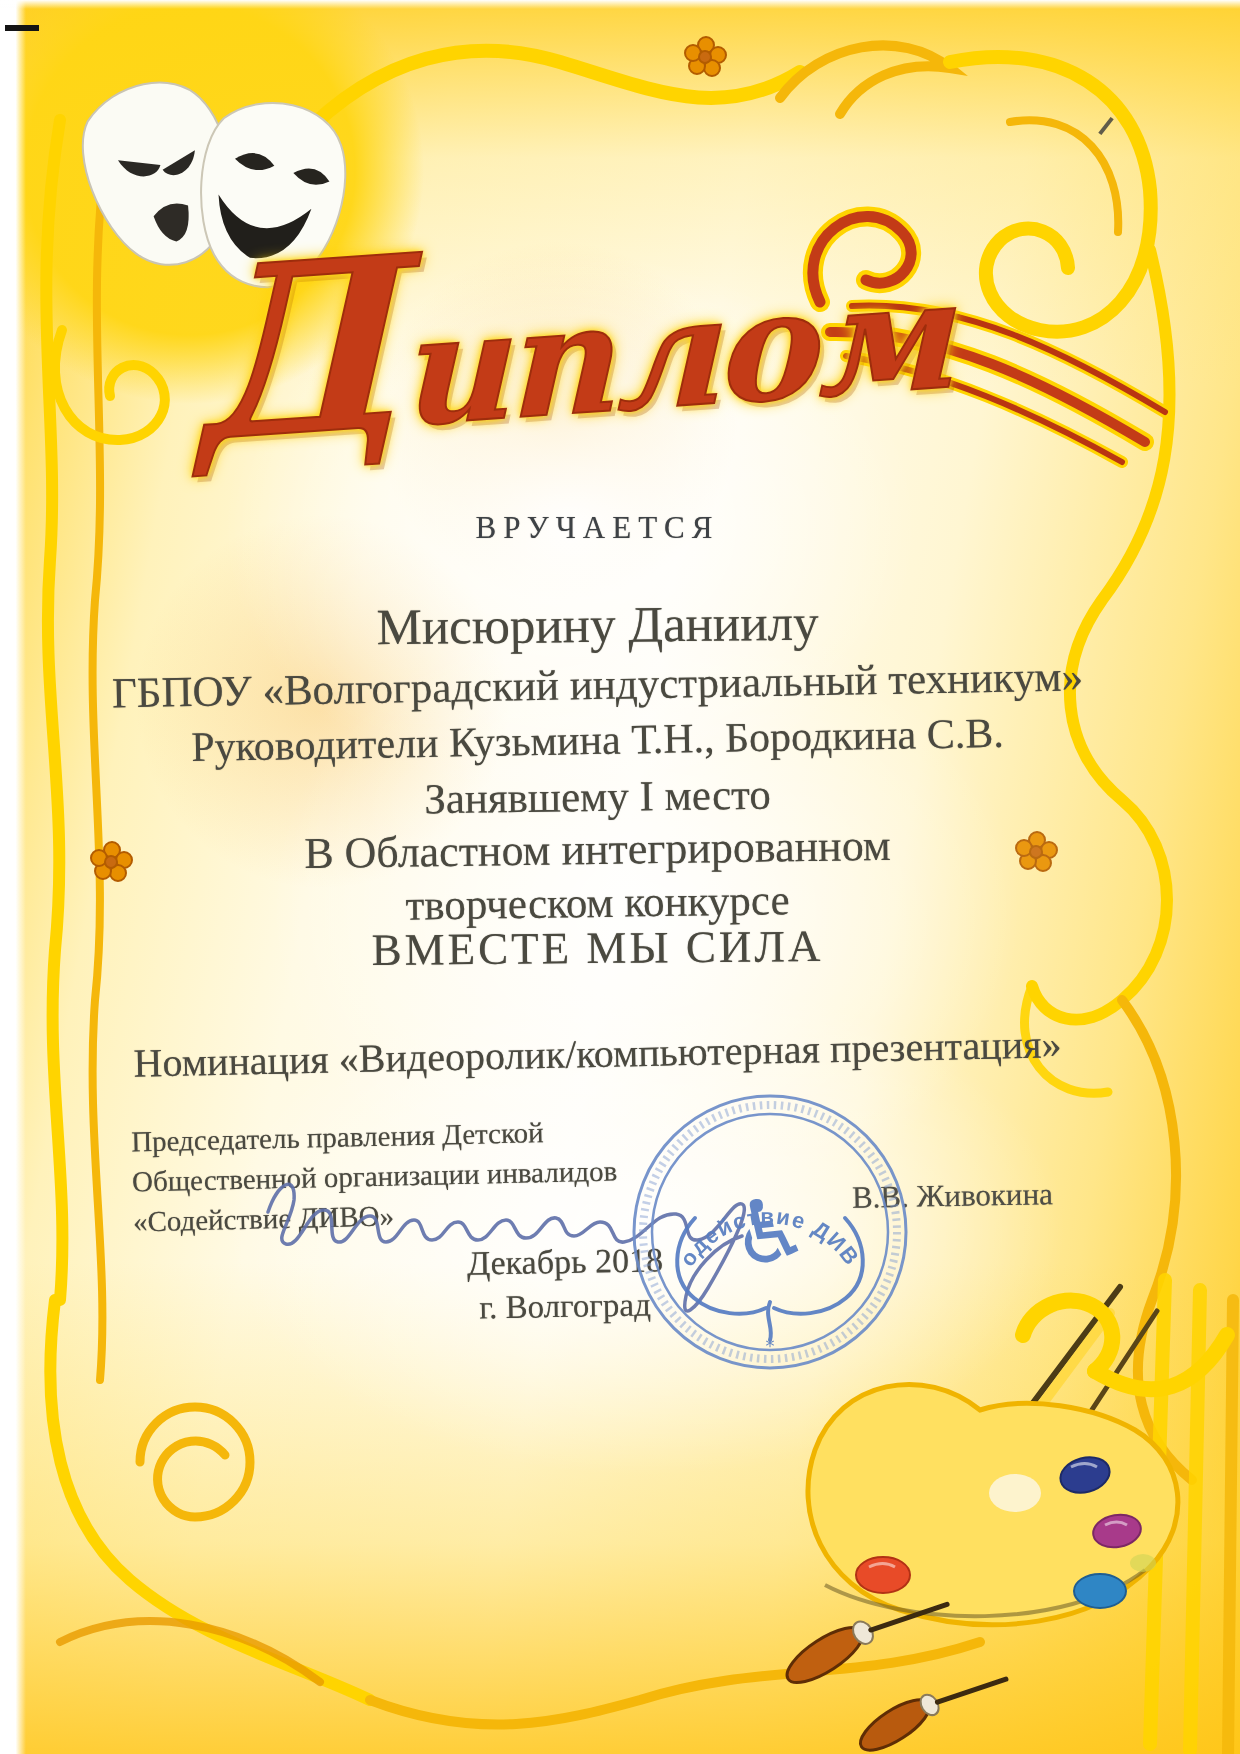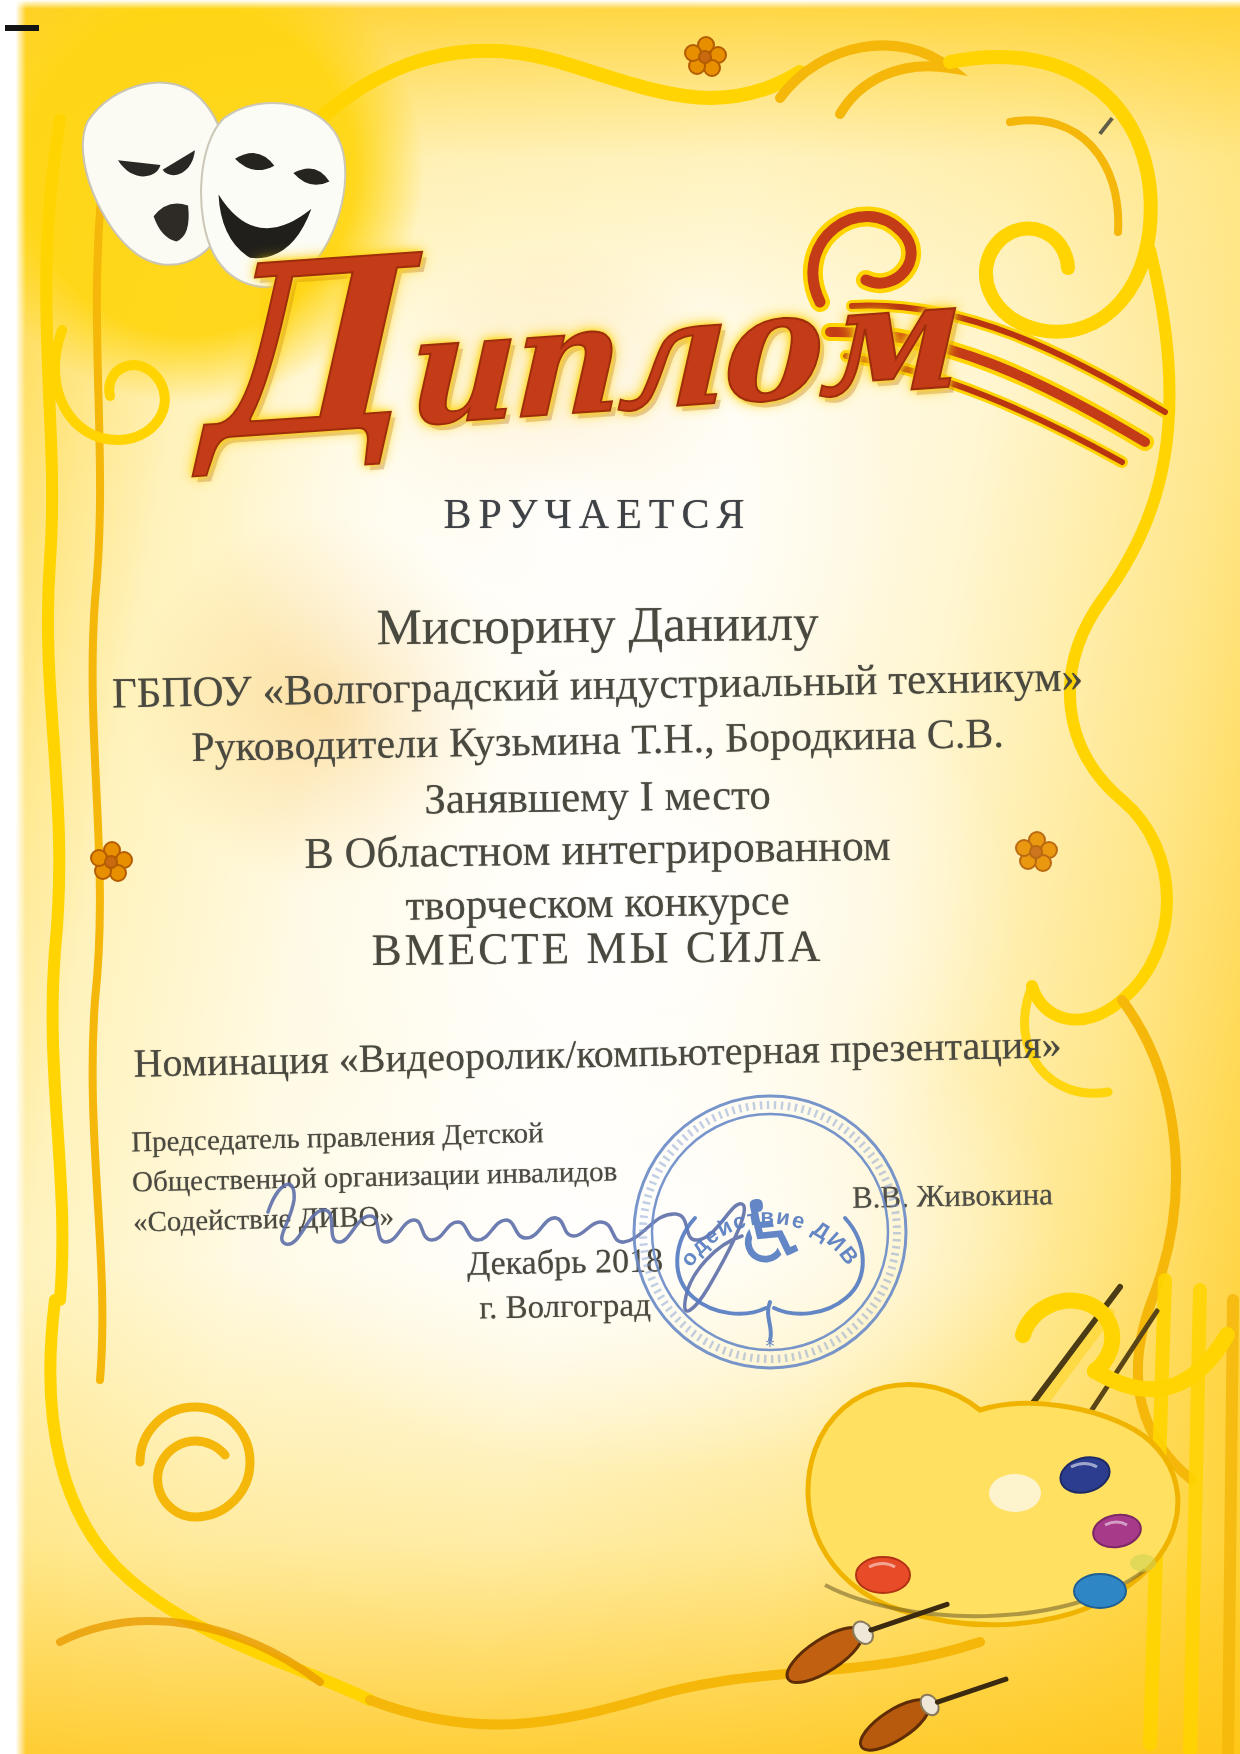--- a/index.html
+++ b/index.html
@@ -28,21 +28,21 @@
   .title{
     position:absolute;left:205px;top:224px;z-index:2;
     font-family:"DejaVu Serif",serif;font-style:italic;font-weight:bold;
     font-size:150px;line-height:.9;color:#c33b17;
     transform:rotate(-4deg) skewX(-6deg);
     -webkit-text-stroke:2px #9e2d0c;
     text-shadow:0 0 4px #ffd91e,0 0 9px #ffd91e,0 0 16px #ffcf00,5px 6px 0 rgba(140,40,8,.25);
     letter-spacing:-4px;
   }
   .title::first-letter{font-size:235px;}
-  .awarded   {top:490px;font-size:42px;letter-spacing:7px;color:#3e4246;}
+  .awarded   {top:510px;font-size:31px;letter-spacing:7px;color:#3e4246;}
   .recipient {top:596px;font-size:51px;transform:rotate(-.6deg);}
   .institution{top:660px;font-size:43px;transform:rotate(-1deg);}
   .supervisors{top:716px;font-size:42px;transform:rotate(-1deg);}
   .achievement{top:772px;font-size:43px;transform:rotate(-.8deg);}
   .contest1  {top:824px;font-size:44px;transform:rotate(-.8deg);}
   .contest2  {top:878px;font-size:43px;transform:rotate(-.8deg);}
   .contestname{top:922px;font-size:45px;letter-spacing:3px;transform:rotate(-.5deg);}
   .nomination{top:1030px;font-size:40px;transform:rotate(-1.2deg);}
   .sig-block{
     position:absolute;left:132px;top:1116px;z-index:3;text-align:left;

